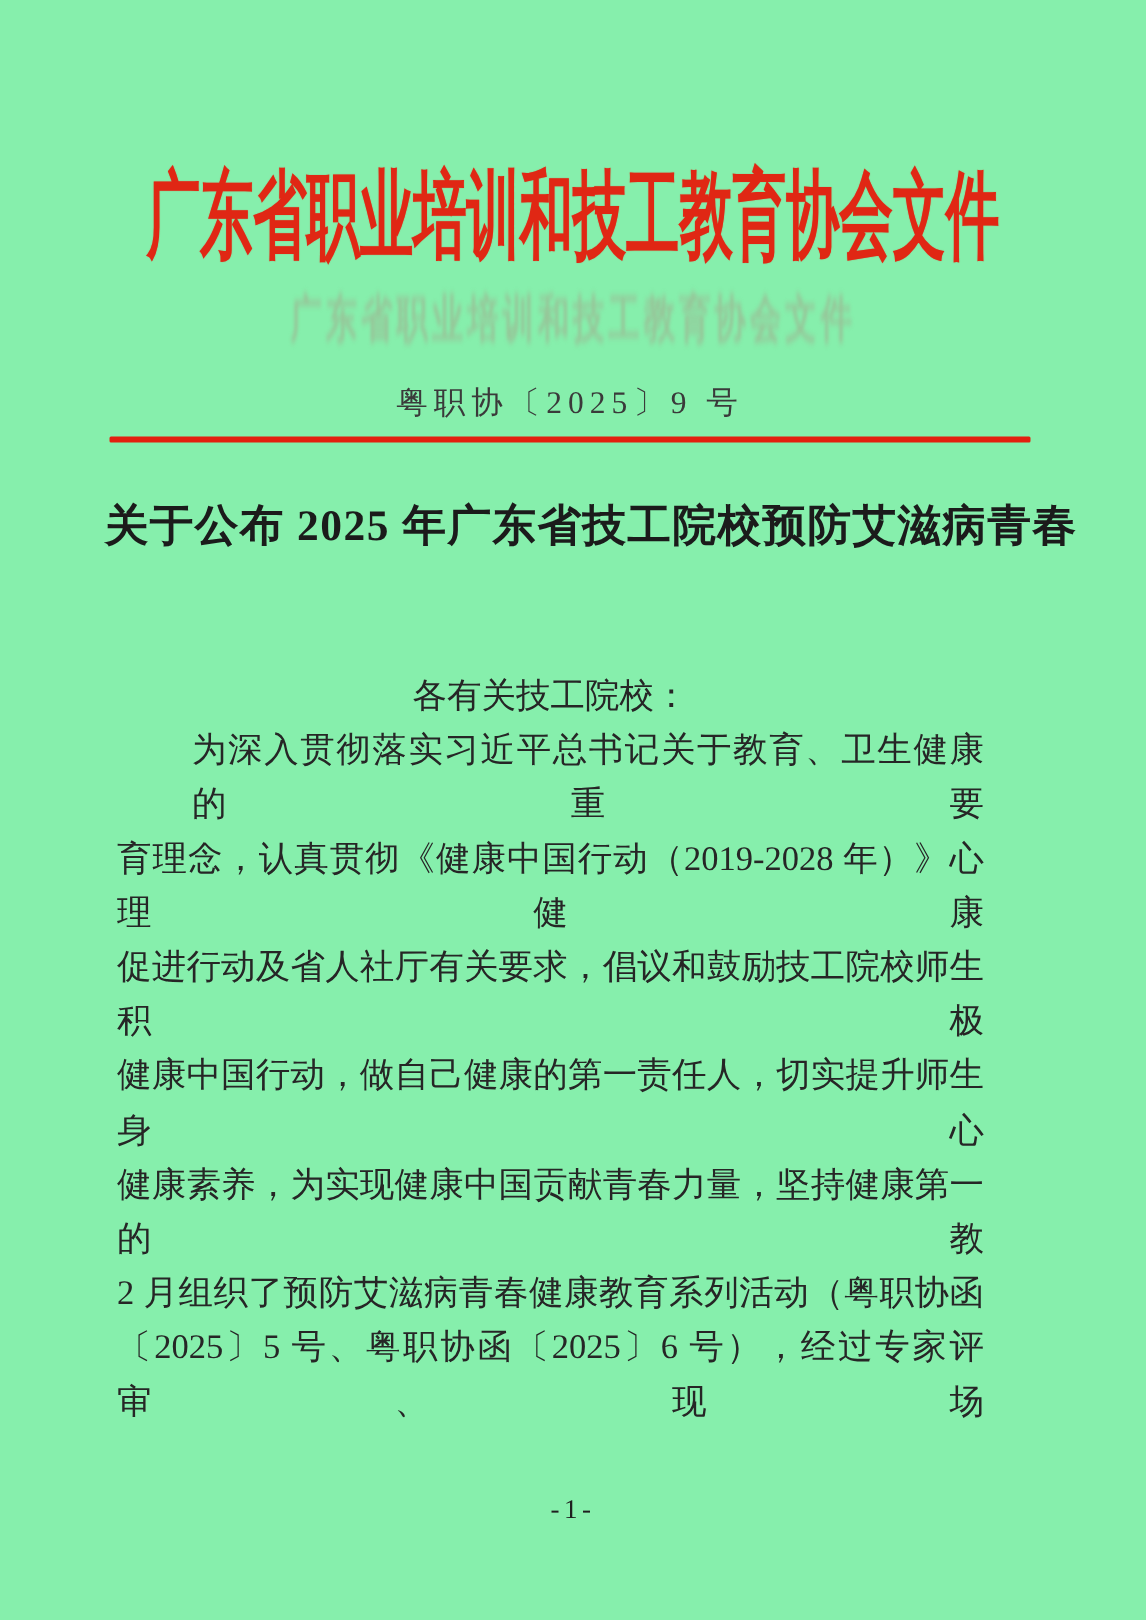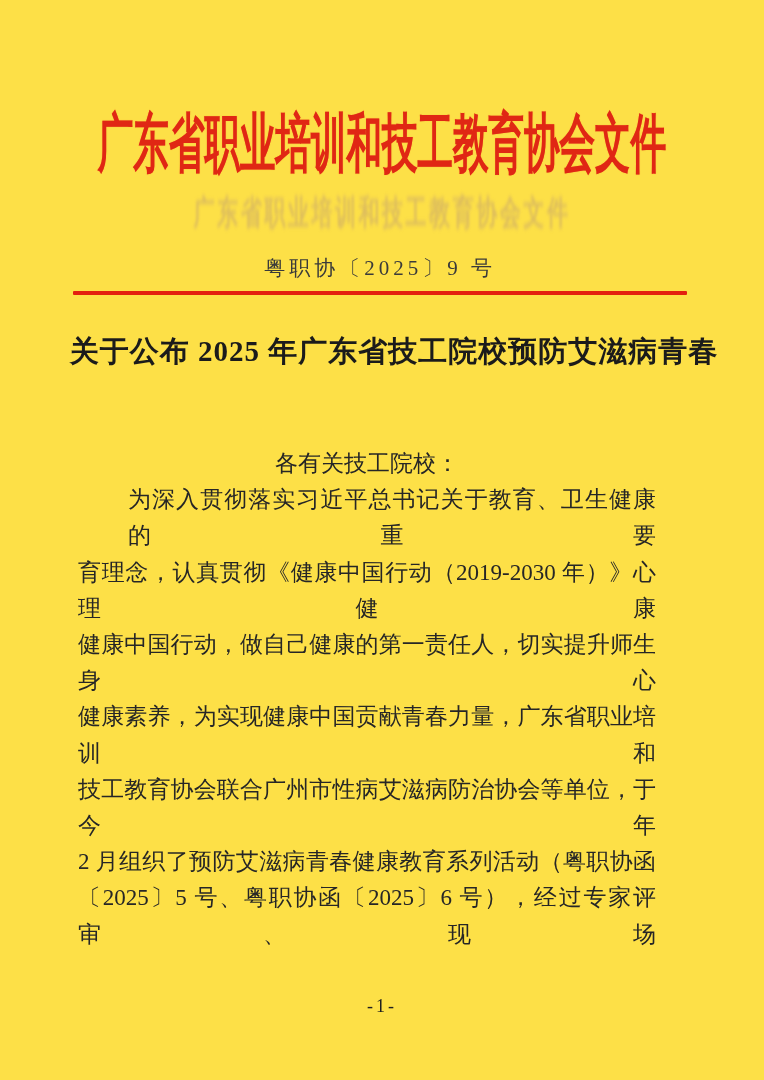--- a/index.html
+++ b/index.html
@@ -5,21 +5,21 @@
   html, body {
     margin: 0;
     padding: 0;
     background: #ffffff;
   }
   .page {
     position: relative;
     width: 764px;
     height: 1080px;
     margin: 0 auto;
-    background: #fde047;
+    background: #86efac;
     overflow: hidden;
     font-family: "Liberation Serif", "DejaVu Serif", serif;
   }
   
   .org-title {
     position: absolute;
     top: 104px;
     left: 50%;
     transform: translateX(-50%) scaleX(0.555);
     transform-origin: center;
@@ -120,24 +120,24 @@
 
   <div class="red-rule"></div>
 
   <div class="doc-title">
     <div>关于公布 2025 年广东省技工院校预防艾滋病青春</div>
   </div>
 
   <div class="body-block">
     <div class="salutation">各有关技工院校：</div>
     <div class="body-line indent">为深入贯彻落实习近平总书记关于教育、卫生健康的重要</div>
-    <div class="body-line">育理念，认真贯彻《健康中国行动（2019-2030 年）》心理健康</div>
+    <div class="body-line">育理念，认真贯彻《健康中国行动（2019-2028 年）》心理健康</div>
+    <div class="body-line">促进行动及省人社厅有关要求，倡议和鼓励技工院校师生积极</div>
     <div class="body-line">健康中国行动，做自己健康的第一责任人，切实提升师生身心</div>
-    <div class="body-line">健康素养，为实现健康中国贡献青春力量，广东省职业培训和</div>
-    <div class="body-line">技工教育协会联合广州市性病艾滋病防治协会等单位，于今年</div>
+    <div class="body-line">健康素养，为实现健康中国贡献青春力量，坚持健康第一的教</div>
     <div class="body-line">2 月组织了预防艾滋病青春健康教育系列活动（粤职协函</div>
     <div class="body-line">〔2025〕5 号、粤职协函〔2025〕6 号），经过专家评审、现场</div>
 
   </div>
 
   <div class="page-number">-1-</div>
 
 </div>
 
 </body></html>

